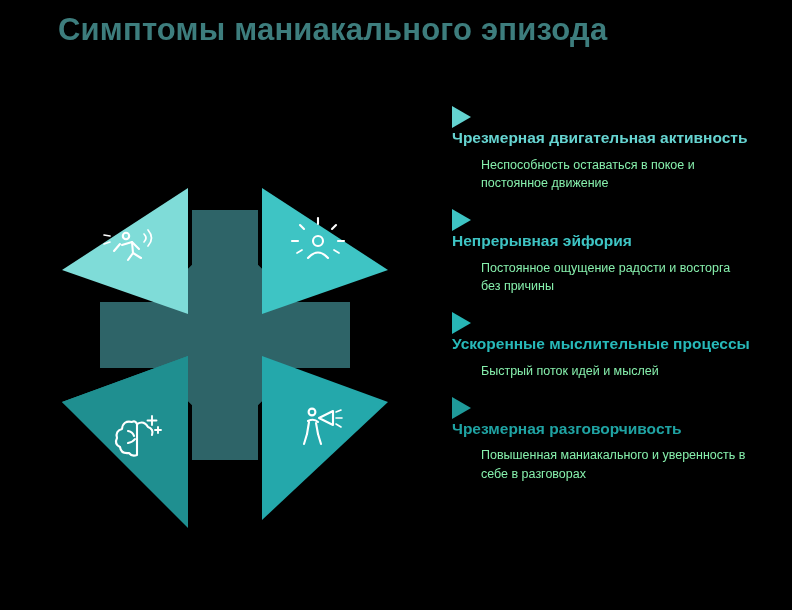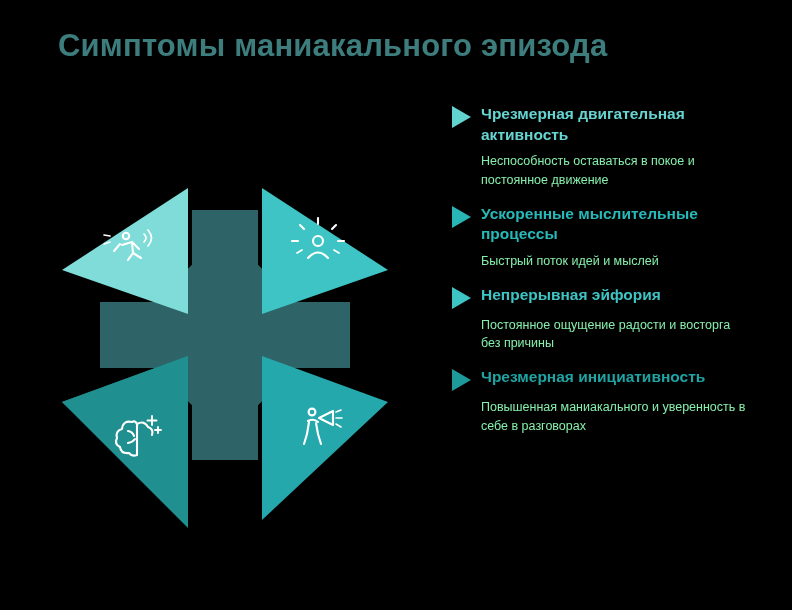--- a/index.html
+++ b/index.html
@@ -17,21 +17,21 @@
   #stage {
     position: relative;
     width: 792px;
     height: 610px;
     background: #000000;
   }
   
   #title {
     position: absolute;
     left: 58px;
-    top: 28px;
+    top: 12px;
     width: 700px;
     font-size: 31px;
     font-weight: bold;
     color: #3d7d7d;
     letter-spacing: 0.2px;
     white-space: nowrap;
   }
   
   #diagram {
     position: absolute;
@@ -46,20 +46,21 @@
     left: 452px;
     top: 104px;
     width: 308px;
   }
   .item {
     margin-bottom: 14px;
   }
   .item-head {
     display: flex;
     align-items: flex-start;
+    flex-direction: column;
   }
   .marker {
     flex: 0 0 auto;
     width: 0;
     height: 0;
     border-top: 11px solid transparent;
     border-bottom: 11px solid transparent;
     border-left: 19px solid #3ec8c8;
     margin-top: 2px;
     margin-right: 10px;
@@ -181,37 +182,37 @@
     <div class="item">
       <div class="item-head">
         <span class="marker m1"></span>
         <span class="item-title t1">Чрезмерная двигательная активность</span>
       </div>
       <div class="item-desc">Неспособность оставаться в покое и постоянное движение</div>
     </div>
 
     <div class="item">
       <div class="item-head">
+        <span class="marker m2"></span>
+        <span class="item-title t2">Непрерывная эйфория</span>
+      </div>
+      <div class="item-desc">Постоянное ощущение радости и восторга без причины</div>
+    </div>
+
+    <div class="item">
+      <div class="item-head">
         <span class="marker m3"></span>
         <span class="item-title t3">Ускоренные мыслительные процессы</span>
       </div>
       <div class="item-desc">Быстрый поток идей и мыслей</div>
     </div>
 
     <div class="item">
       <div class="item-head">
-        <span class="marker m2"></span>
-        <span class="item-title t2">Непрерывная эйфория</span>
-      </div>
-      <div class="item-desc">Постоянное ощущение радости и восторга без причины</div>
-    </div>
-
-    <div class="item">
-      <div class="item-head">
         <span class="marker m4"></span>
-        <span class="item-title t4">Чрезмерная инициативность</span>
+        <span class="item-title t4">Чрезмерная разговорчивость</span>
       </div>
       <div class="item-desc">Повышенная маниакального и уверенность в себе в разговорах</div>
     </div>
 
   </div>
 
 </div>
 
 </body></html>

